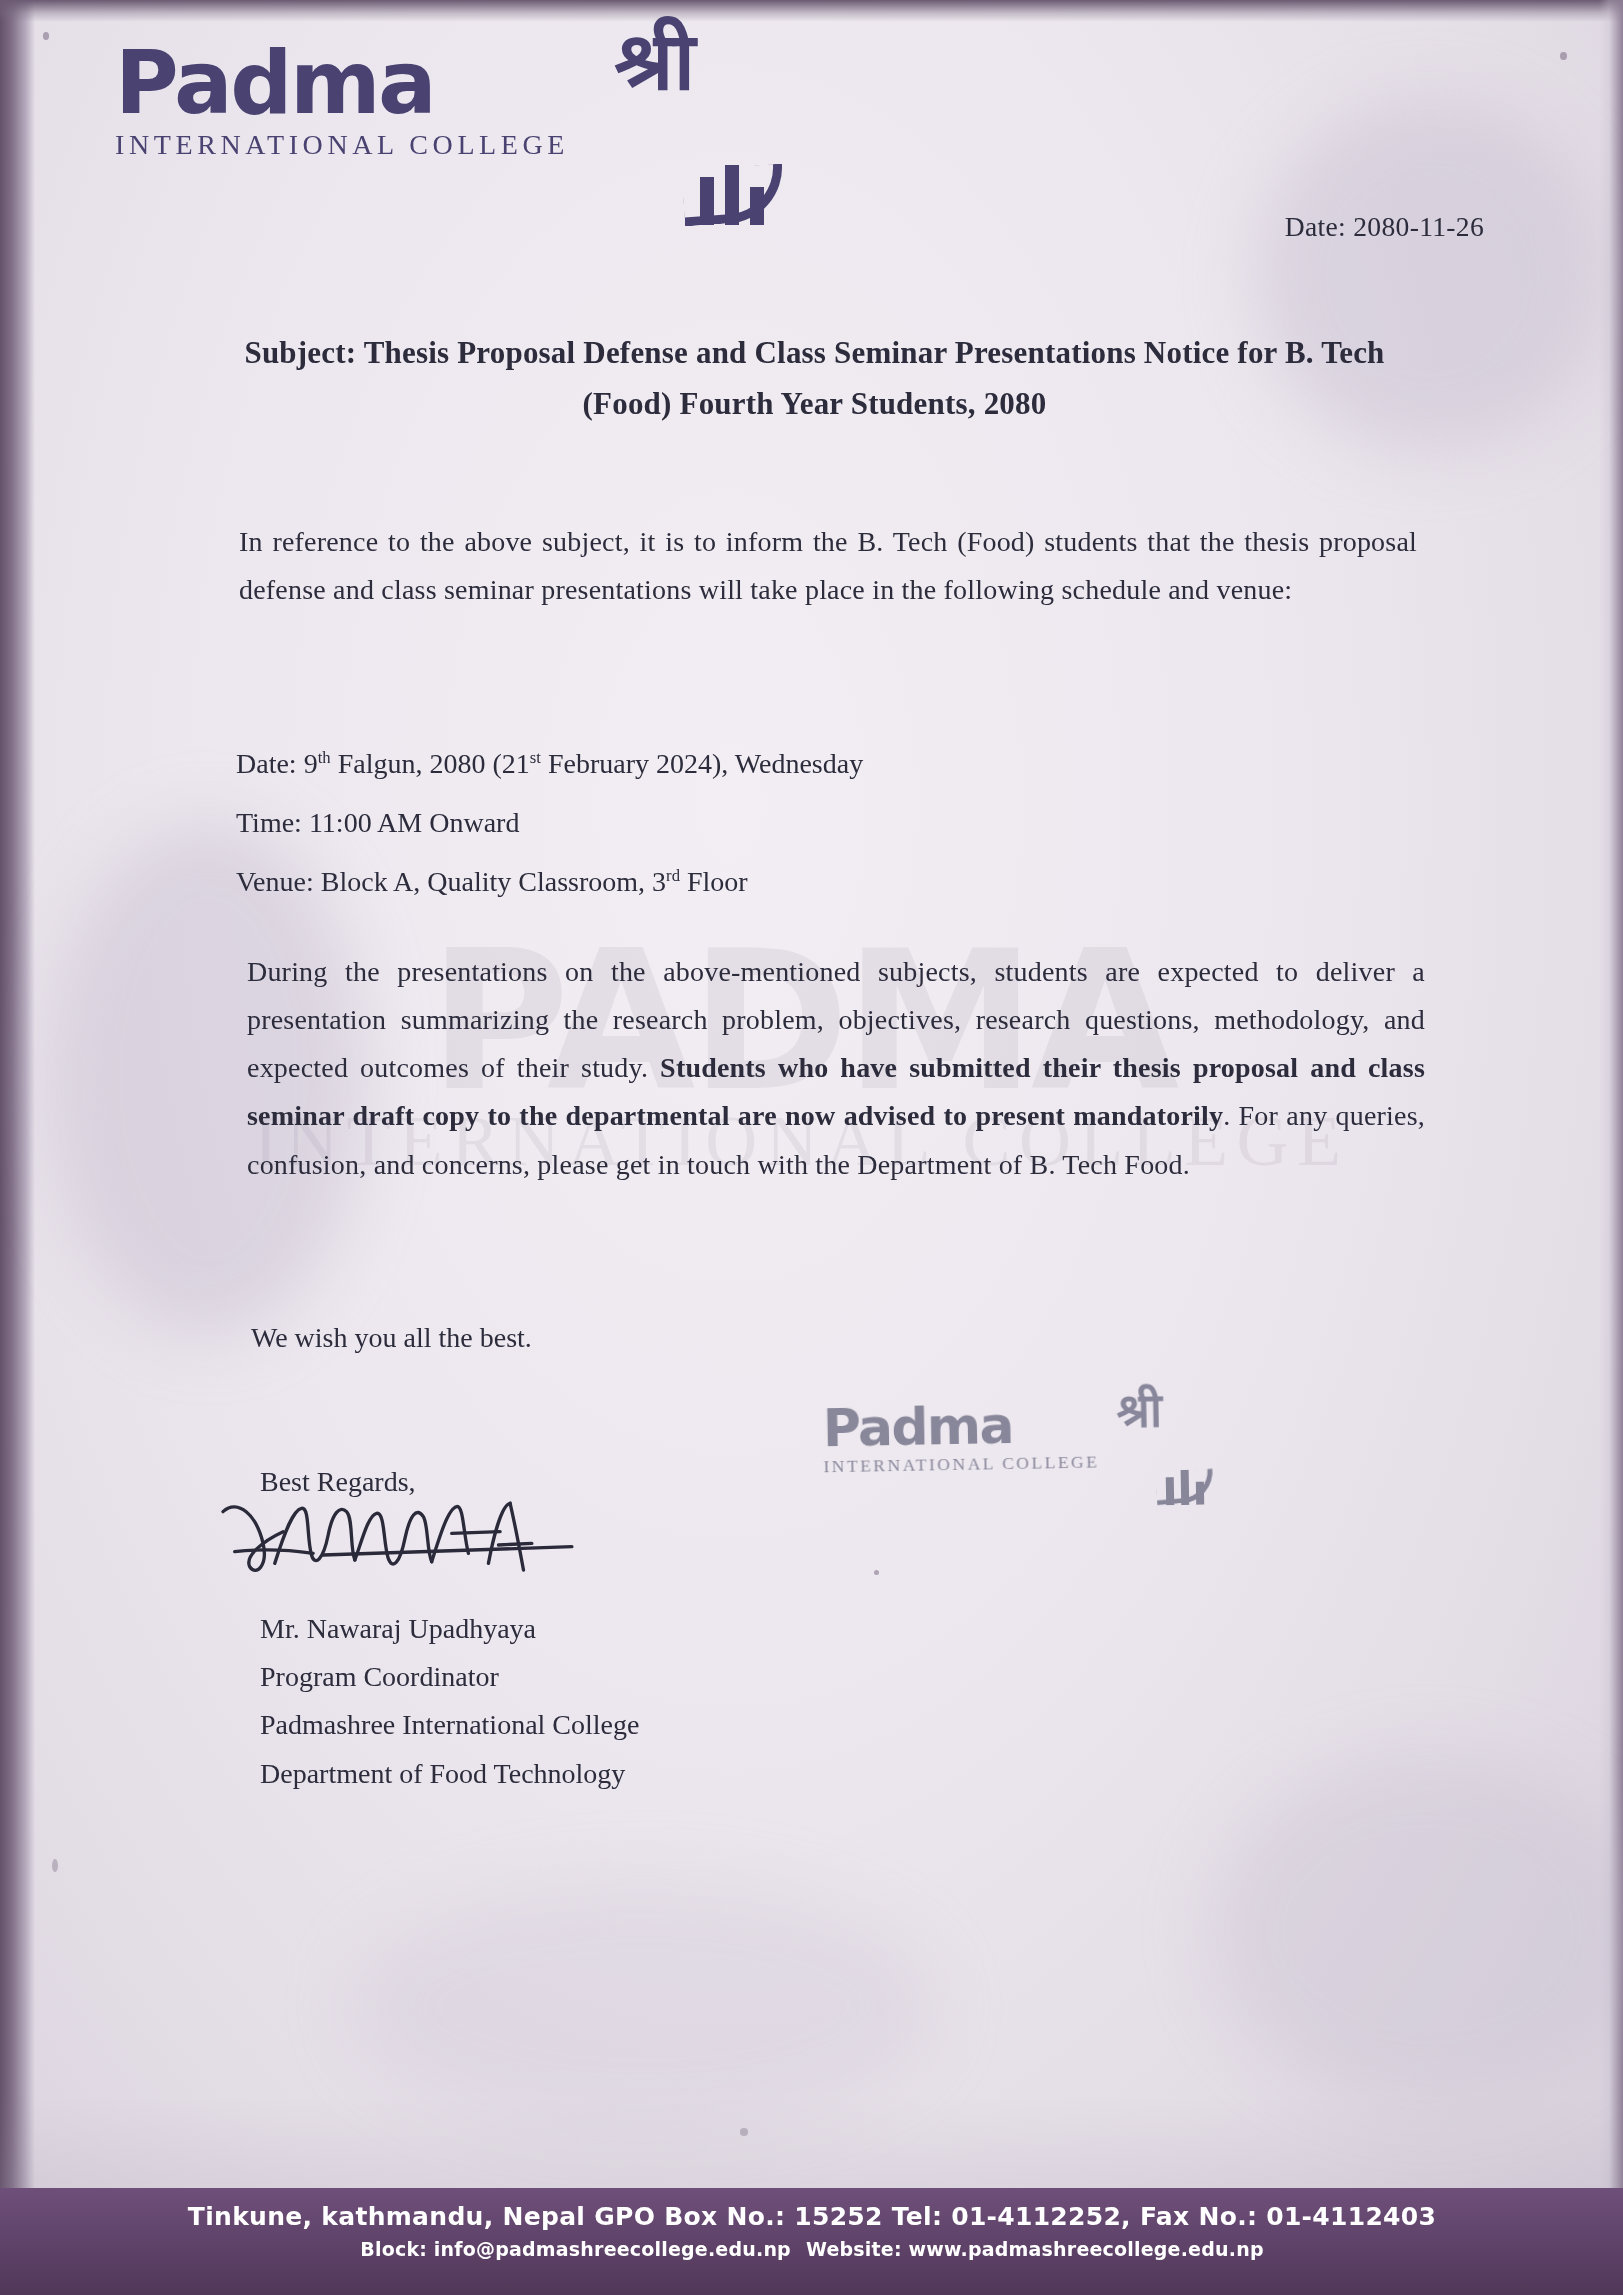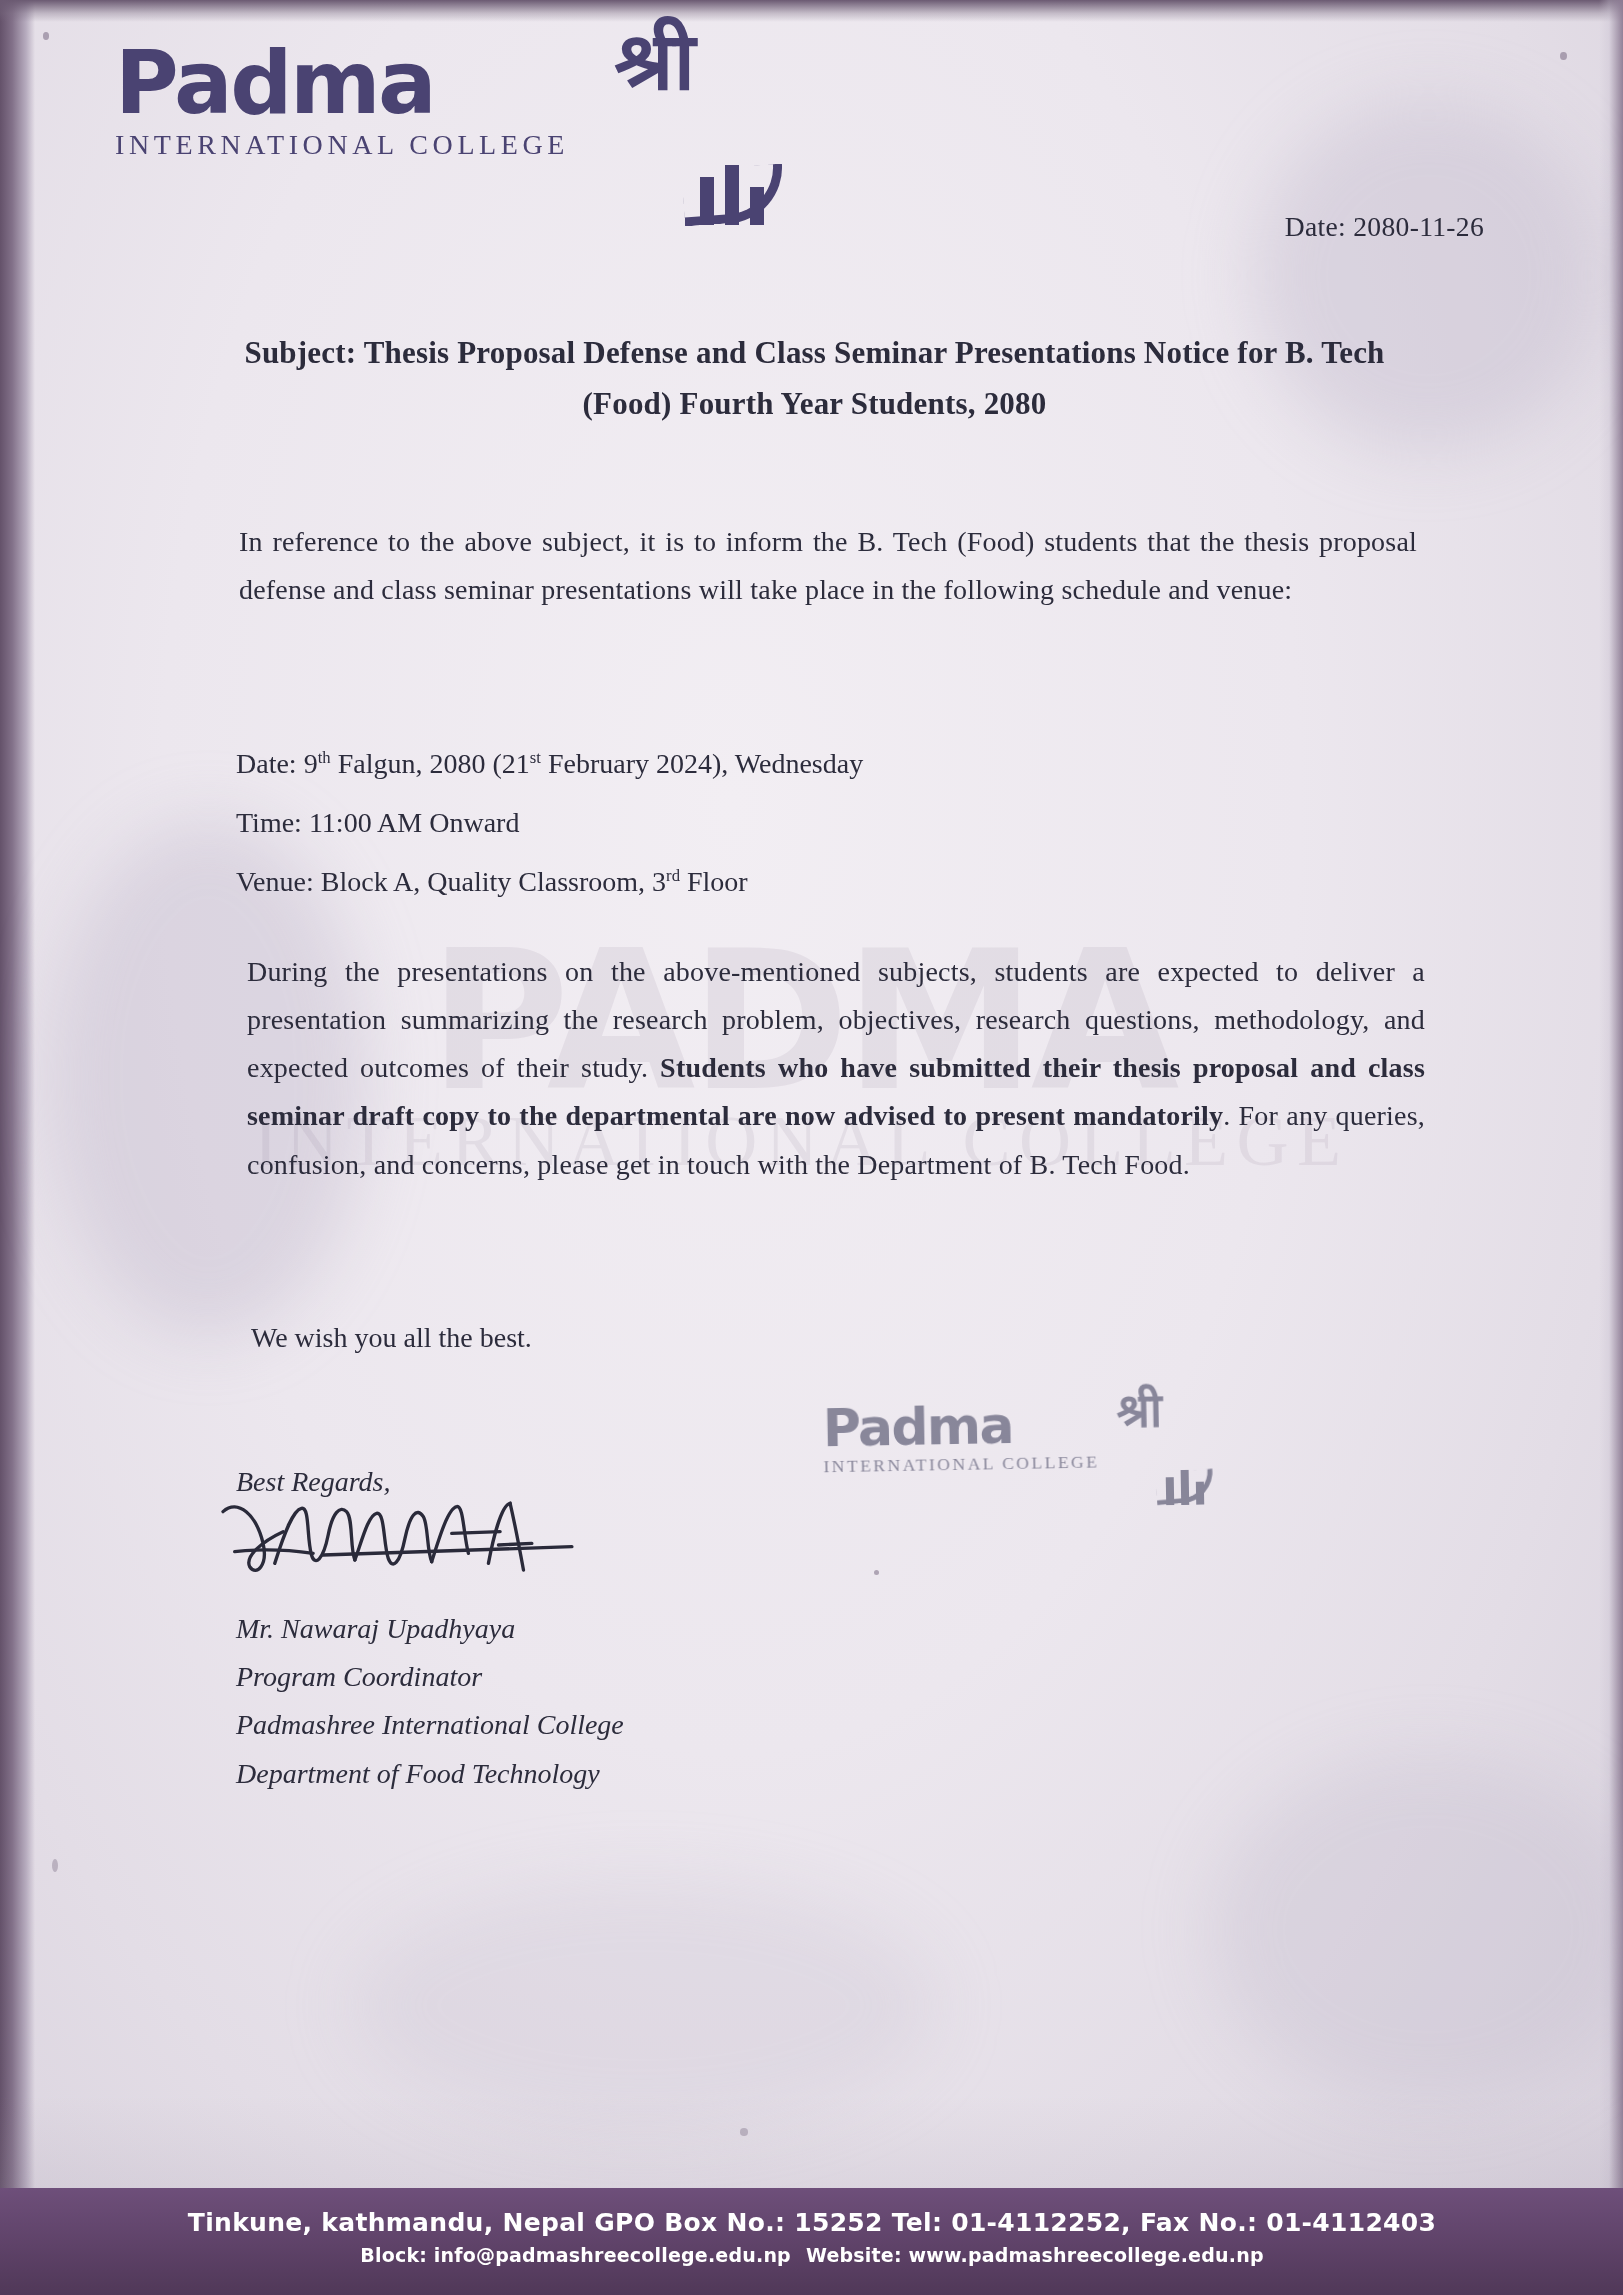--- a/index.html
+++ b/index.html
@@ -186,25 +186,24 @@
   }
   .details sup { font-size: 16.7px; vertical-align: super; }
 
   .p-body { left: 247px; top: 948px; width: 1178px; }
   .p-body b { font-weight: bold; }
 
   .p-wish { position: absolute; left: 251px; top: 1322px; font-size: 28px; }
 
   .signblock {
     position: absolute;
-    left: 236px;
+    left: 260px;
     top: 1458px;
     font-size: 28px;
     line-height: 1.72;
-    font-style: italic;
   }
 
   
   .signature {
     position: absolute;
     left: 213px;
     top: 1483px;
     width: 434px;
     height: 109px;
     pointer-events: none;
@@ -277,21 +276,21 @@
     left: 0;
     bottom: 0;
     width: 1624px;
     height: 107px;
     background: linear-gradient(to bottom, #6e4f7a 0%, #5e4268 55%, #503858 100%);
     color: #ffffff;
     text-align: center;
     font-family: "DejaVu Sans", sans-serif;
   }
   .footer-line1 {
-    padding-top: 20px;
+    padding-top: 14px;
     font-size: 25px;
     font-weight: bold;
     letter-spacing: 0.3px;
   }
   .footer-line2 {
     padding-top: 6.7px;
     font-size: 19px;
     font-weight: bold;
     letter-spacing: 0.2px;
   }

